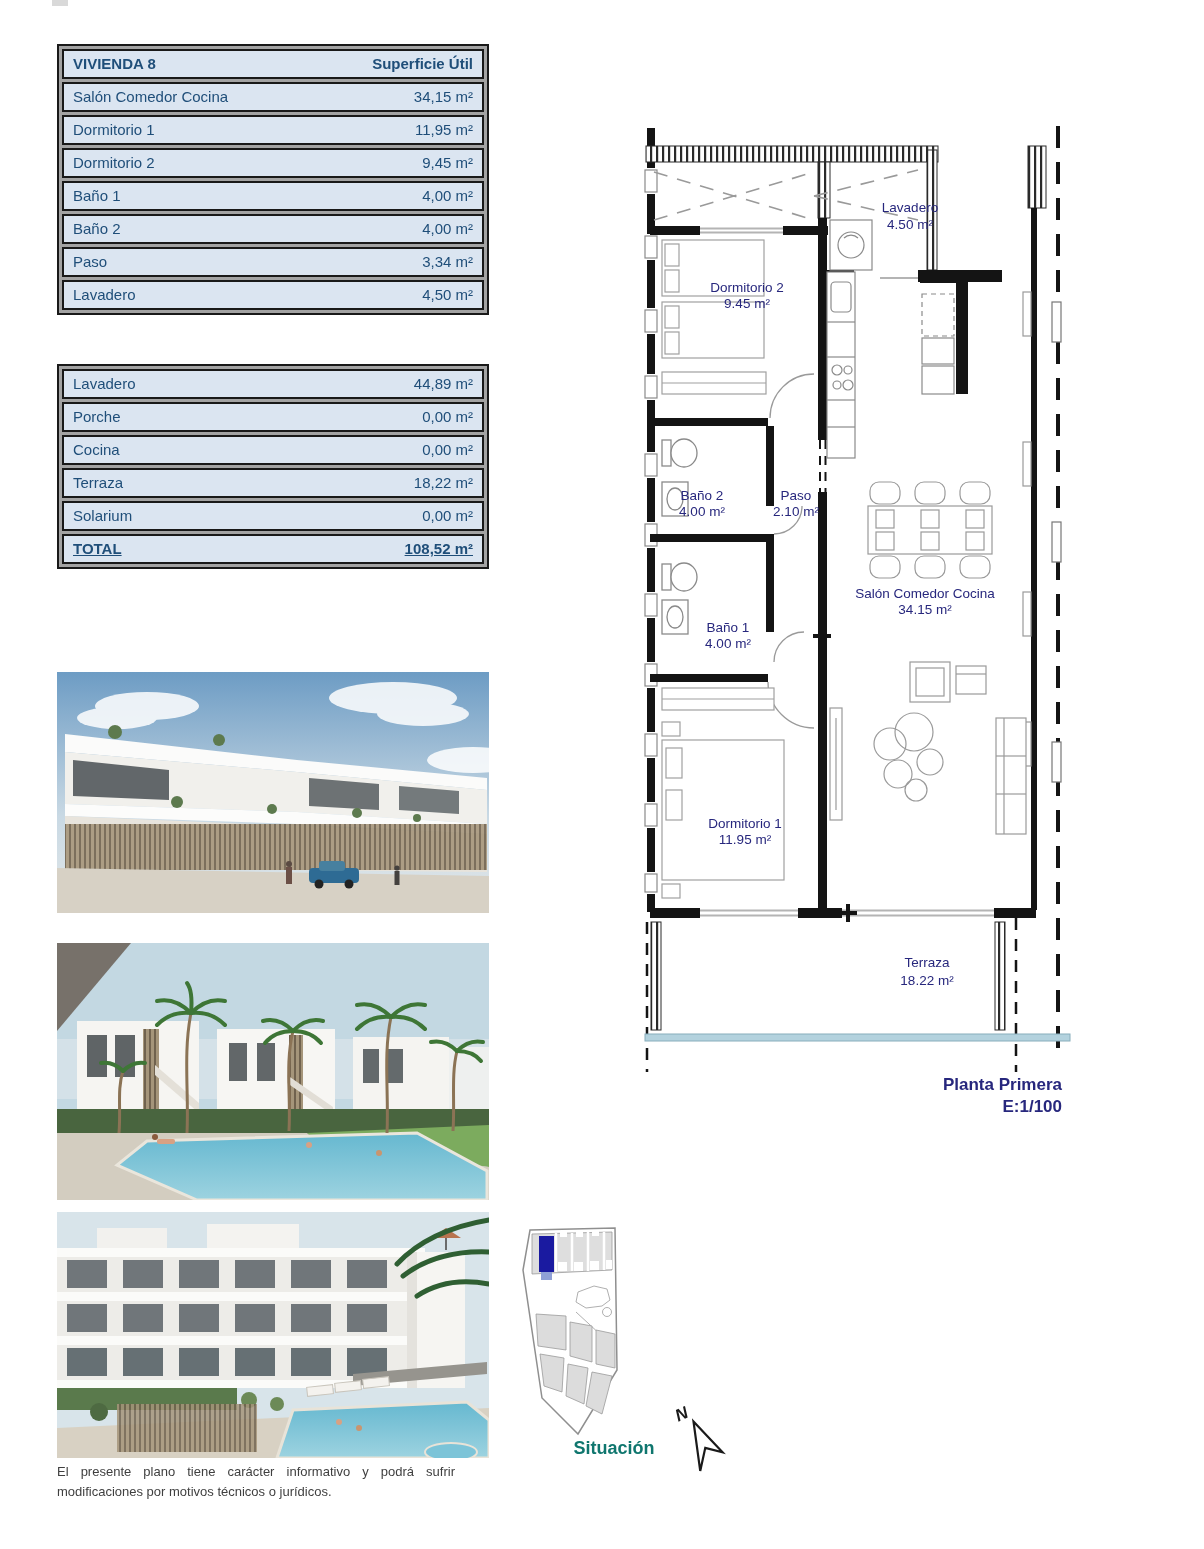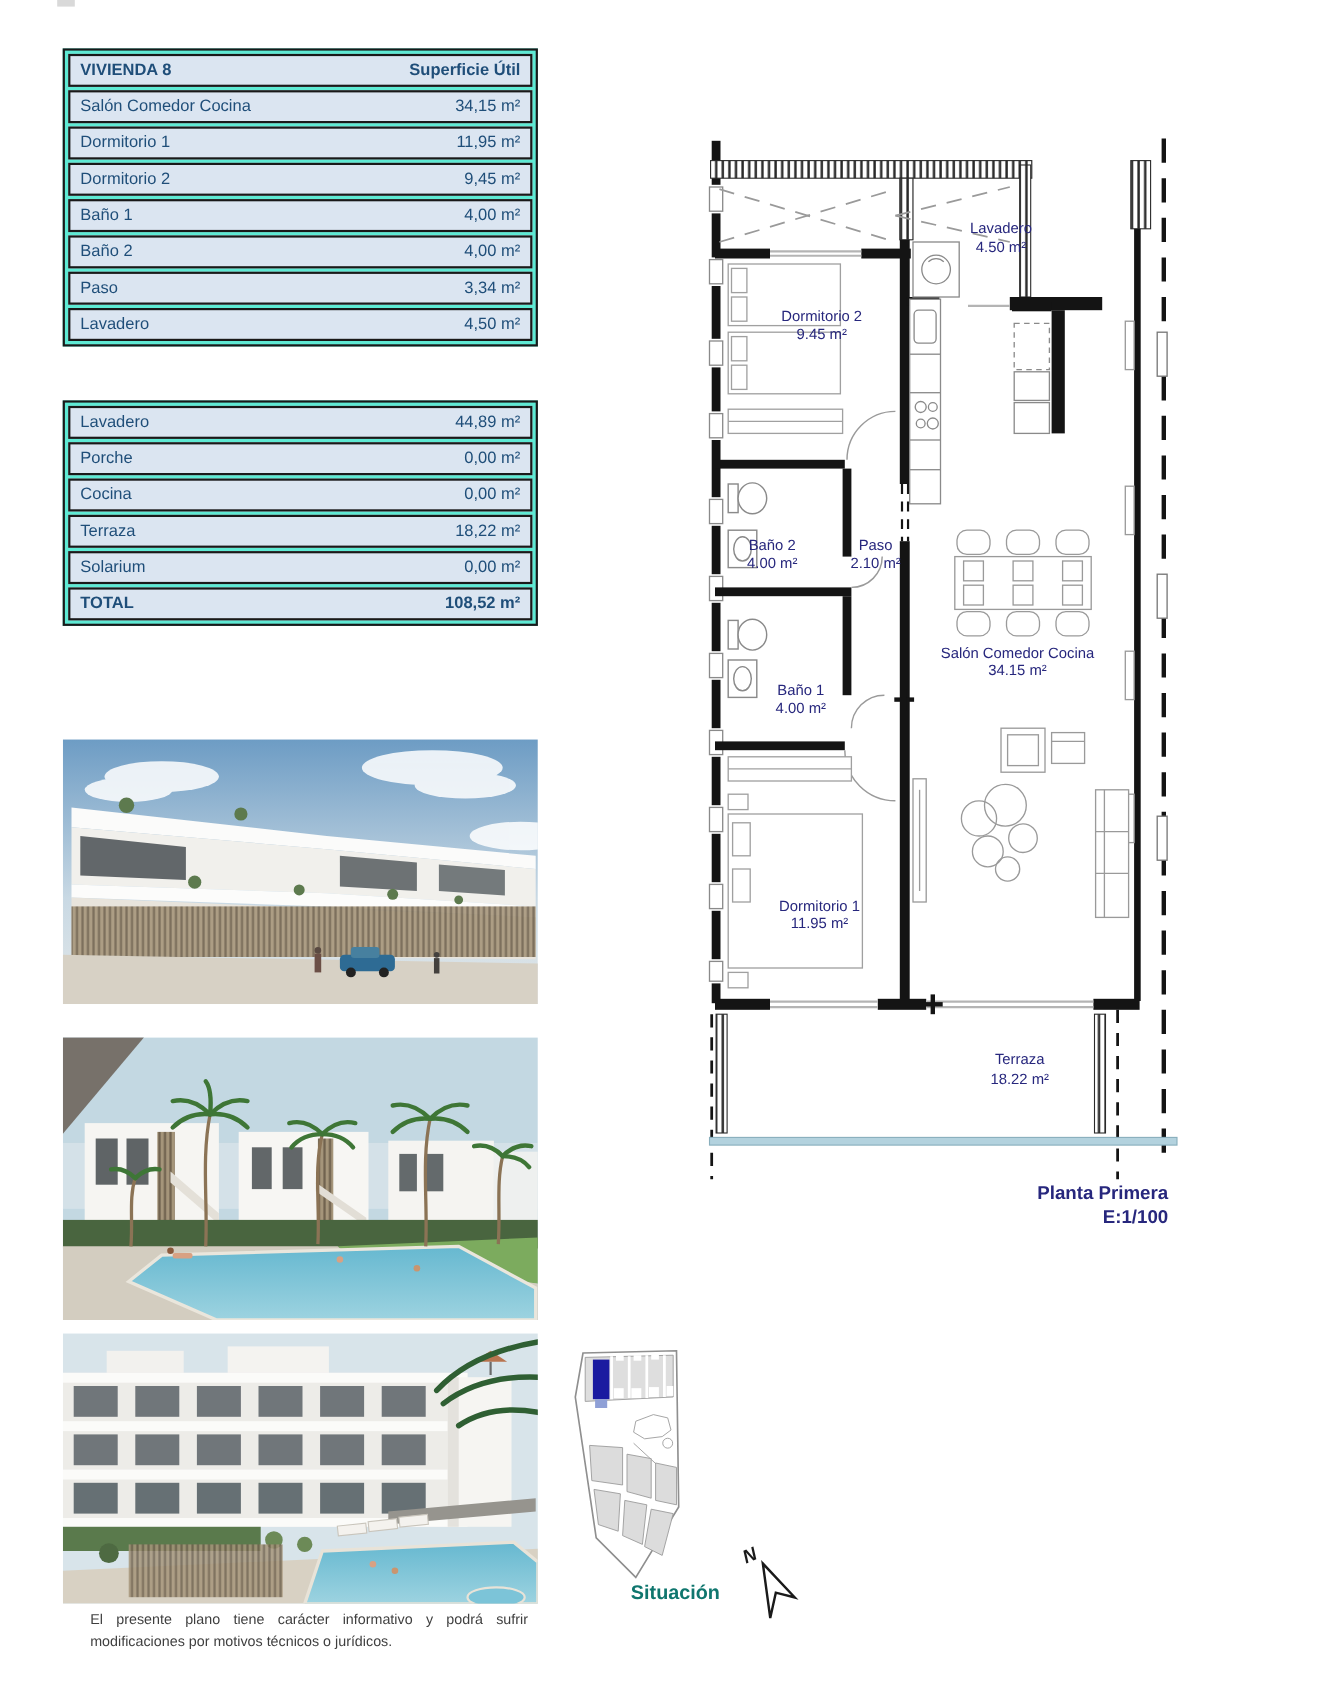--- a/index.html
+++ b/index.html
@@ -2,37 +2,37 @@
 <html><head>
 <meta charset="utf-8">
 <style>
   html,body{margin:0;padding:0;background:#fff;}
   .page{position:relative;width:1204px;height:1549px;background:#ffffff;overflow:hidden;
         font-family:"Liberation Sans",sans-serif;}
   .corner-mark{position:absolute;left:52px;top:0;width:16px;height:6px;background:#d9d9d9;}
 
   
   .spec-table{position:absolute;left:57px;width:432px;border:2px solid #191919;padding:3px;
-              box-sizing:border-box;background:#5eead4;}
+              box-sizing:border-box;background:#a3a3a3;}
   .spec-row{display:flex;justify-content:space-between;align-items:center;
             border:2px solid #191919;background:#dbe5f1;color:#1f4e79;
             font-size:15px;line-height:20px;padding:3px 9px;margin-bottom:3px;}
   .spec-row:last-child{margin-bottom:0;}
   .spec-row .lbl{text-align:left;}
   .spec-row .val{text-align:right;white-space:nowrap;}
   .spec-row.hdr{font-weight:bold;}
-  .spec-row.total{font-weight:bold;}
+  .spec-row.total{font-weight:bold;text-decoration:underline;}
 
   
   .photo{position:absolute;left:57px;width:432px;overflow:hidden;}
   .photo svg{display:block;}
 
   
   .disclaimer{position:absolute;left:57px;top:1462px;width:398px;color:#3f3f3f;
-              font-size:13px;line-height:1.55;text-align:justify;margin-left:25px;}
+              font-size:13px;line-height:1.55;text-align:justify;}
 
   
   .plan-wrap{position:absolute;left:618px;top:122px;width:586px;height:1010px;}
   .map-wrap{position:absolute;left:514px;top:1226px;width:146px;height:212px;}
   .north-wrap{position:absolute;left:664px;top:1392px;width:72px;height:86px;}
   .situacion{position:absolute;left:534px;top:1438px;width:160px;text-align:center;
              color:#0f766e;font-weight:bold;font-size:18px;}
 
   svg text{font-family:"Liberation Sans",sans-serif;}
   .room-name,.room-area{fill:#27277d;font-size:13.5px;}

